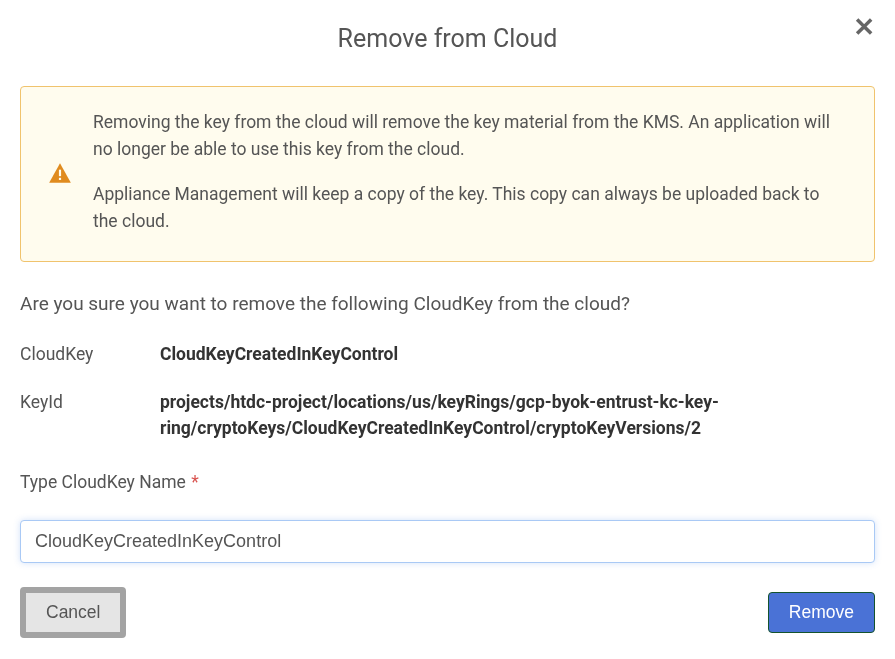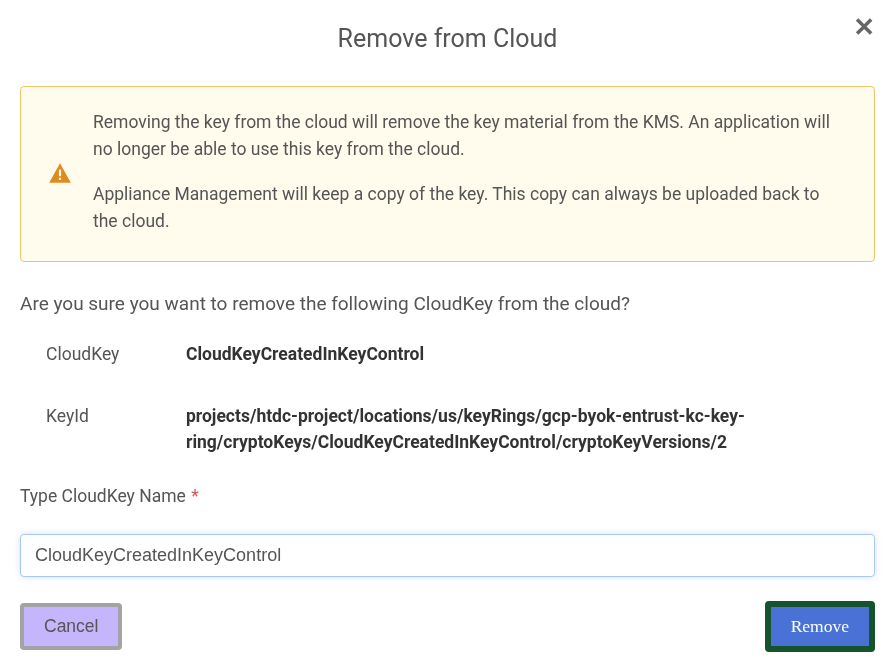--- a/index.html
+++ b/index.html
@@ -67,22 +67,21 @@
       margin-top: 18px;
     }
     .confirm-question {
       color: #555;
       font-size: 19px;
       margin-bottom: 22px;
     }
     .kv-table {
       display: grid;
       grid-template-columns: 140px 1fr;
-      row-gap: 36px;
-      margin-left: 26px;
+      row-gap: 22px;
       margin-bottom: 28px;
     }
     .kv-label {
       color: #555;
       font-size: 17.5px;
     }
     .kv-value {
       color: #333;
       font-weight: 700;
       font-size: 17.5px;
@@ -113,29 +112,28 @@
       justify-content: space-between;
       align-items: center;
     }
     .btn {
       font-size: 17.5px;
       padding: 9px 20px;
       border-radius: 4px;
       cursor: pointer;
     }
     .btn-cancel {
-      background: #c4b5fd;
-      border: 4px solid #a3a3a3;
+      background: #e5e5e5;
+      border: 6px solid #a3a3a3;
       color: #555;
     }
     .btn-primary {
       background: #4a72d6;
-      border: 6px solid #14532d;
+      border: 1px solid #14532d;
       color: #fff;
-      font-family: Liberation Serif, serif;
     }
   </style>
 </head>
 <body>
 
 
 
 <div class="dialog-header">
   <span class="dialog-title">Remove from Cloud</span>
   <button class="close-btn">

